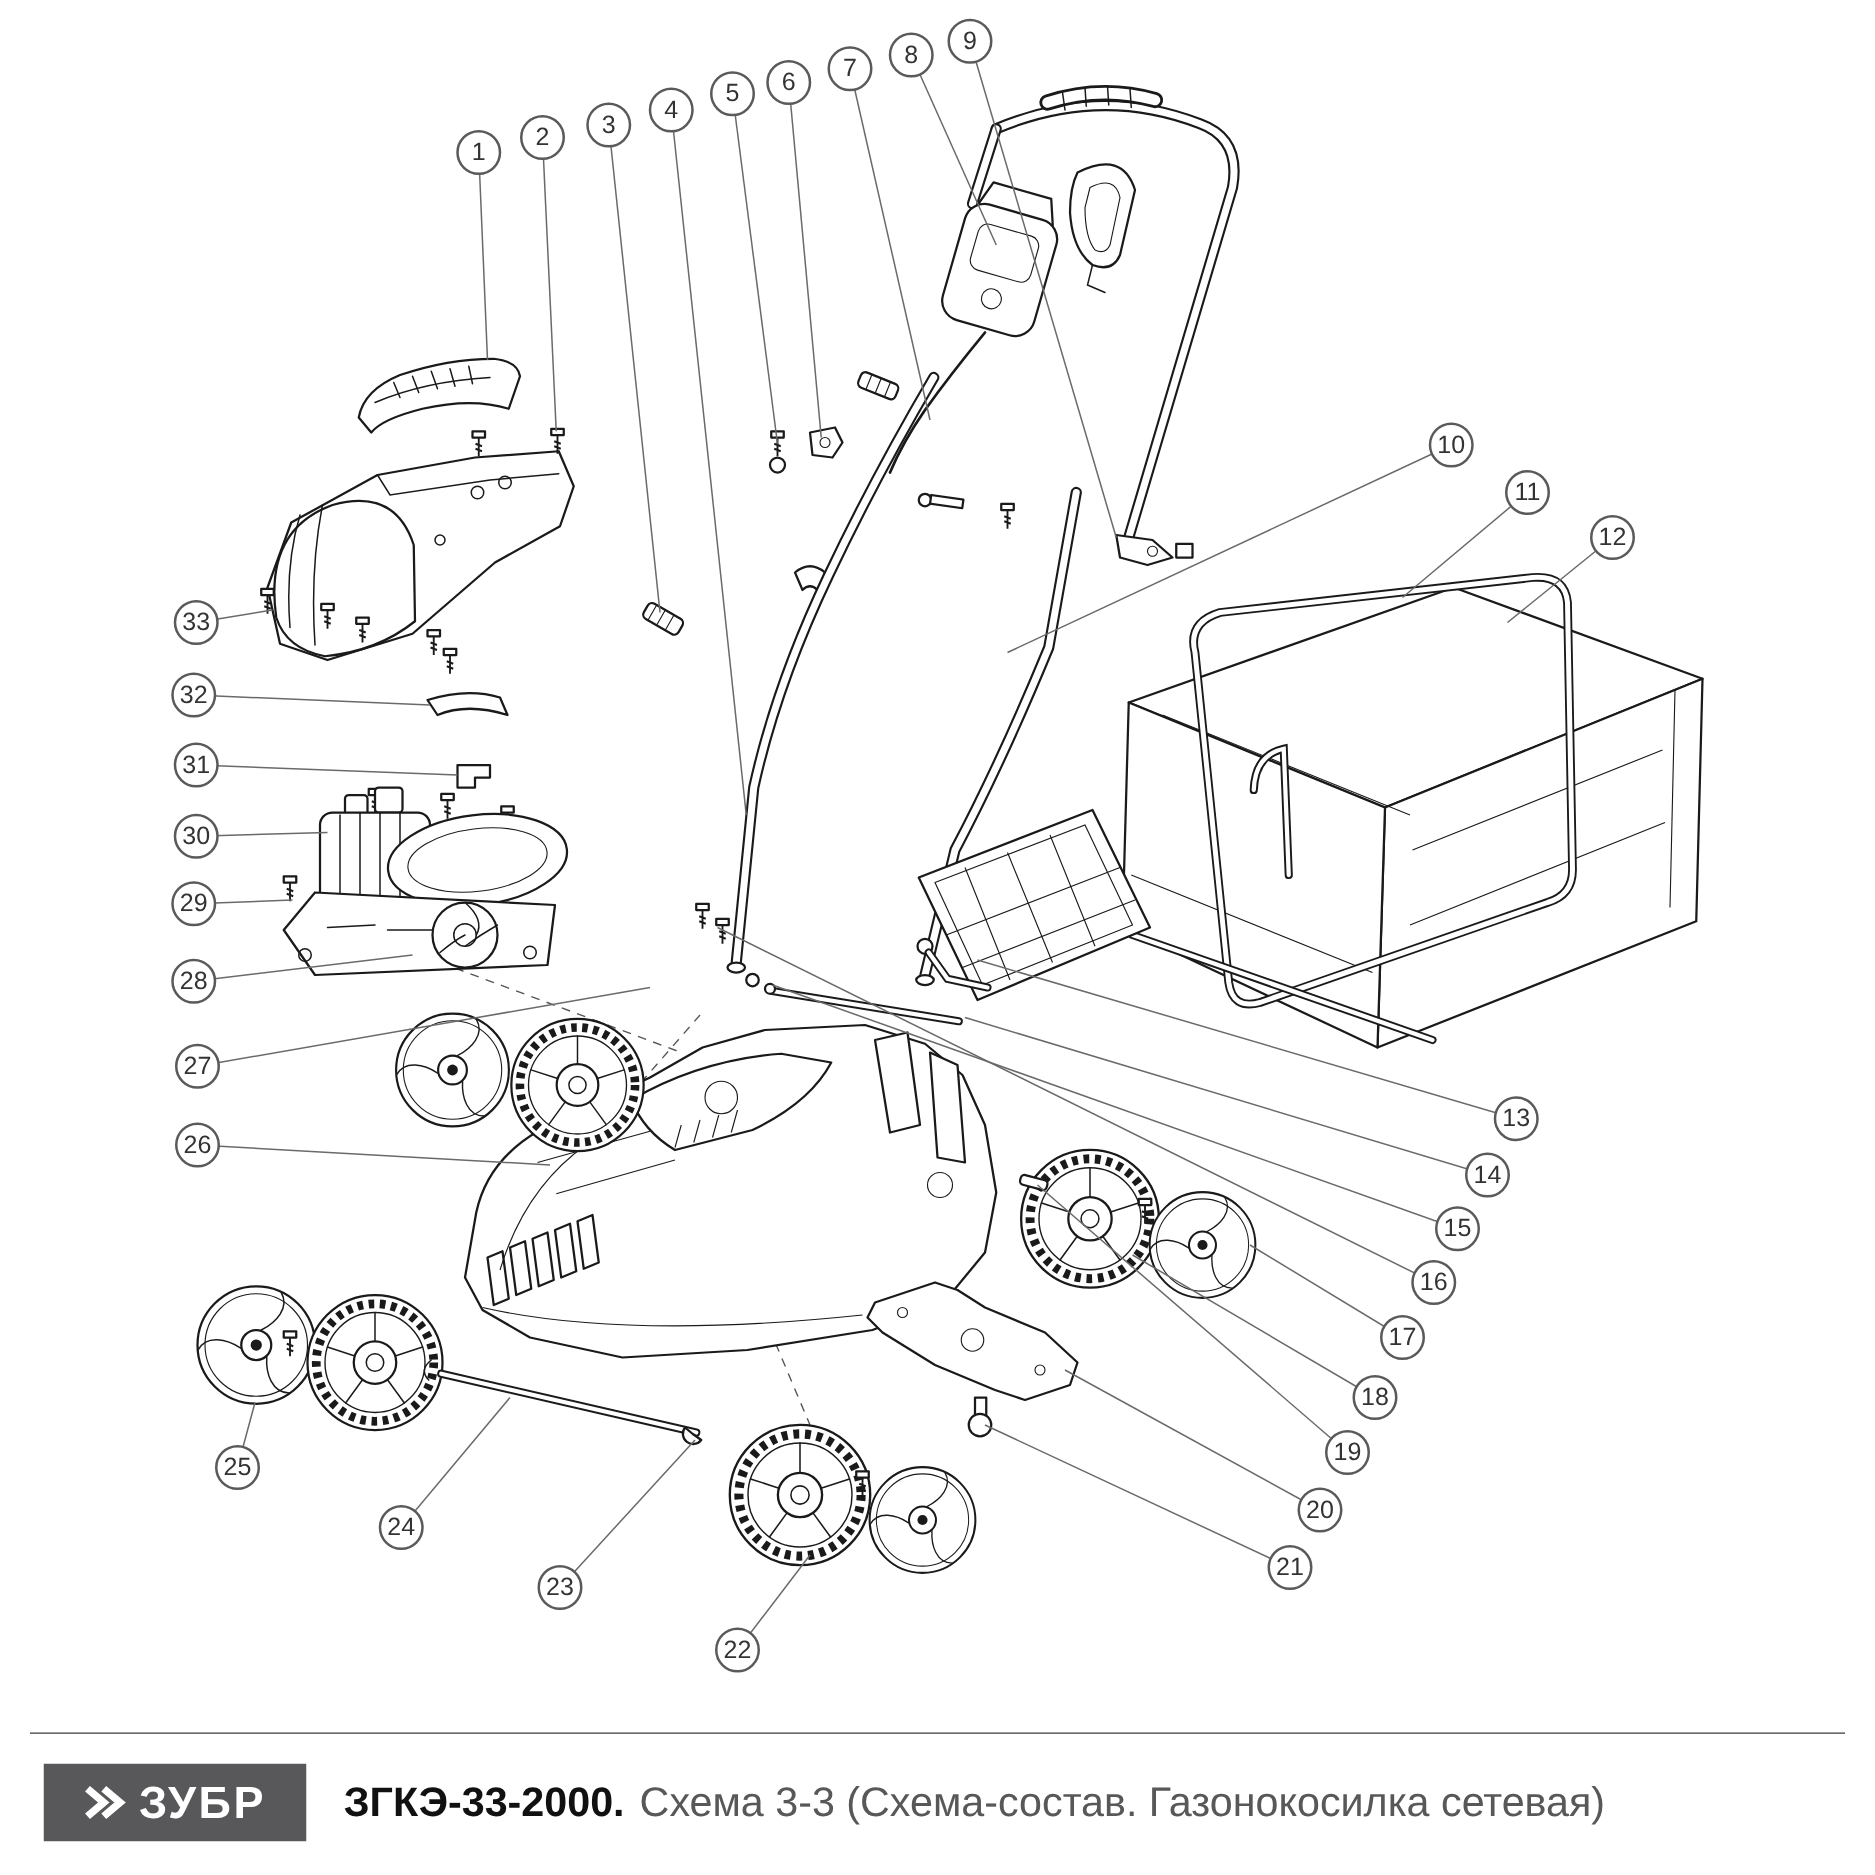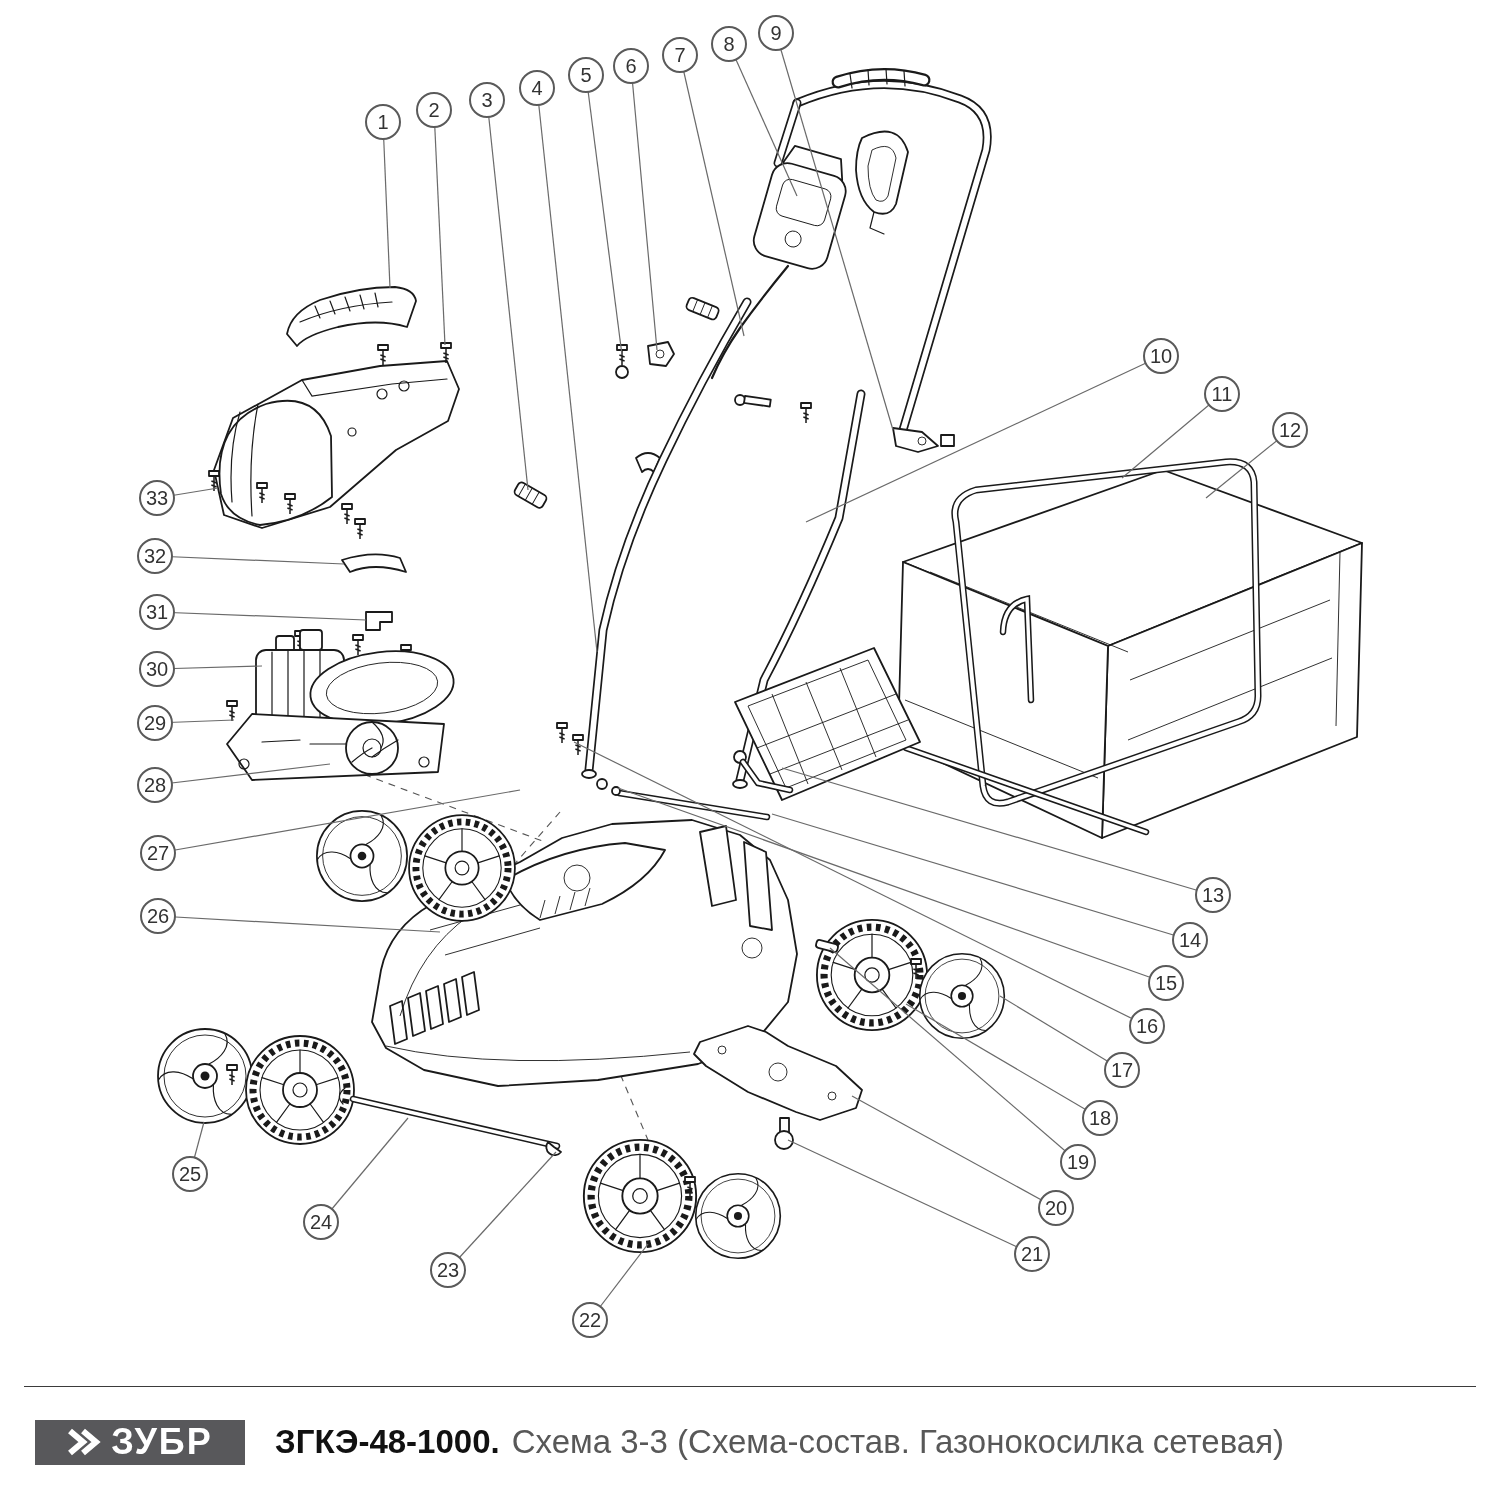--- a/index.html
+++ b/index.html
@@ -17,21 +17,21 @@
   .wire-o  {fill:none;stroke:#1a1a1a;stroke-width:7;stroke-linecap:round;stroke-linejoin:round;}
   .wire-i  {fill:none;stroke:#fff;stroke-width:4;stroke-linecap:round;stroke-linejoin:round;}
   .rod-o   {fill:none;stroke:#1a1a1a;stroke-width:6.5;stroke-linecap:round;}
   .rod-i   {fill:none;stroke:#fff;stroke-width:3.4;stroke-linecap:round;}
   .dash    {fill:none;stroke:#555;stroke-width:1.1;stroke-dasharray:7 6;}
   .callout-num{font-family:"Liberation Sans",sans-serif;font-size:20px;}
 
   
   .footer-rule{position:absolute;left:24px;right:24px;top:1386px;border-top:1.6px solid #3b3b3b;}
   .footer-row{position:absolute;left:35px;top:1414px;height:56px;display:flex;align-items:center;gap:30px;}
-  .brand-box{width:210px;height:45px;display:flex;align-items:center;justify-content:center;gap:10px;}
+  .brand-box{width:210px;height:62px;display:flex;align-items:center;justify-content:center;gap:10px;}
   .brand-box span{color:#fff;font-weight:bold;font-size:36px;letter-spacing:2px;}
   .brand-icon{width:34px;height:30px;}
   .brand-icon path{fill:none;stroke:#fff;stroke-width:6;stroke-linejoin:miter;}
   .doc-title{font-size:33px;white-space:nowrap;}
   .doc-title .model{font-weight:bold;color:#111;margin-right:12px;}
   .doc-title .subtitle{color:#585858;margin-top:44px;}
 </style>
 </head>
 <body>
 
@@ -439,18 +439,18 @@
   <div class="footer-rule"></div>
   <div class="footer-row">
     <div class="brand-box" style="background: rgb(88, 88, 91);">
       <svg class="brand-icon" viewBox="0 0 34 30">
         <path d="M3,4 L16,15 L3,26"></path>
         <path d="M16,4 L29,15 L16,26"></path>
       </svg>
       <span>ЗУБР</span>
     </div>
     <div class="doc-title">
-      <span class="model">ЗГКЭ-48-1000.</span><span class="subtitle">Схема 3-3 (Схема-состав. Газонокосилка сетевая)</span>
+      <span class="model">ЗГКЭ-33-2000.</span><span class="subtitle">Схема 3-3 (Схема-состав. Газонокосилка сетевая)</span>
     </div>
   </div>
 </div>
 
 </div>
 
 </body></html>

